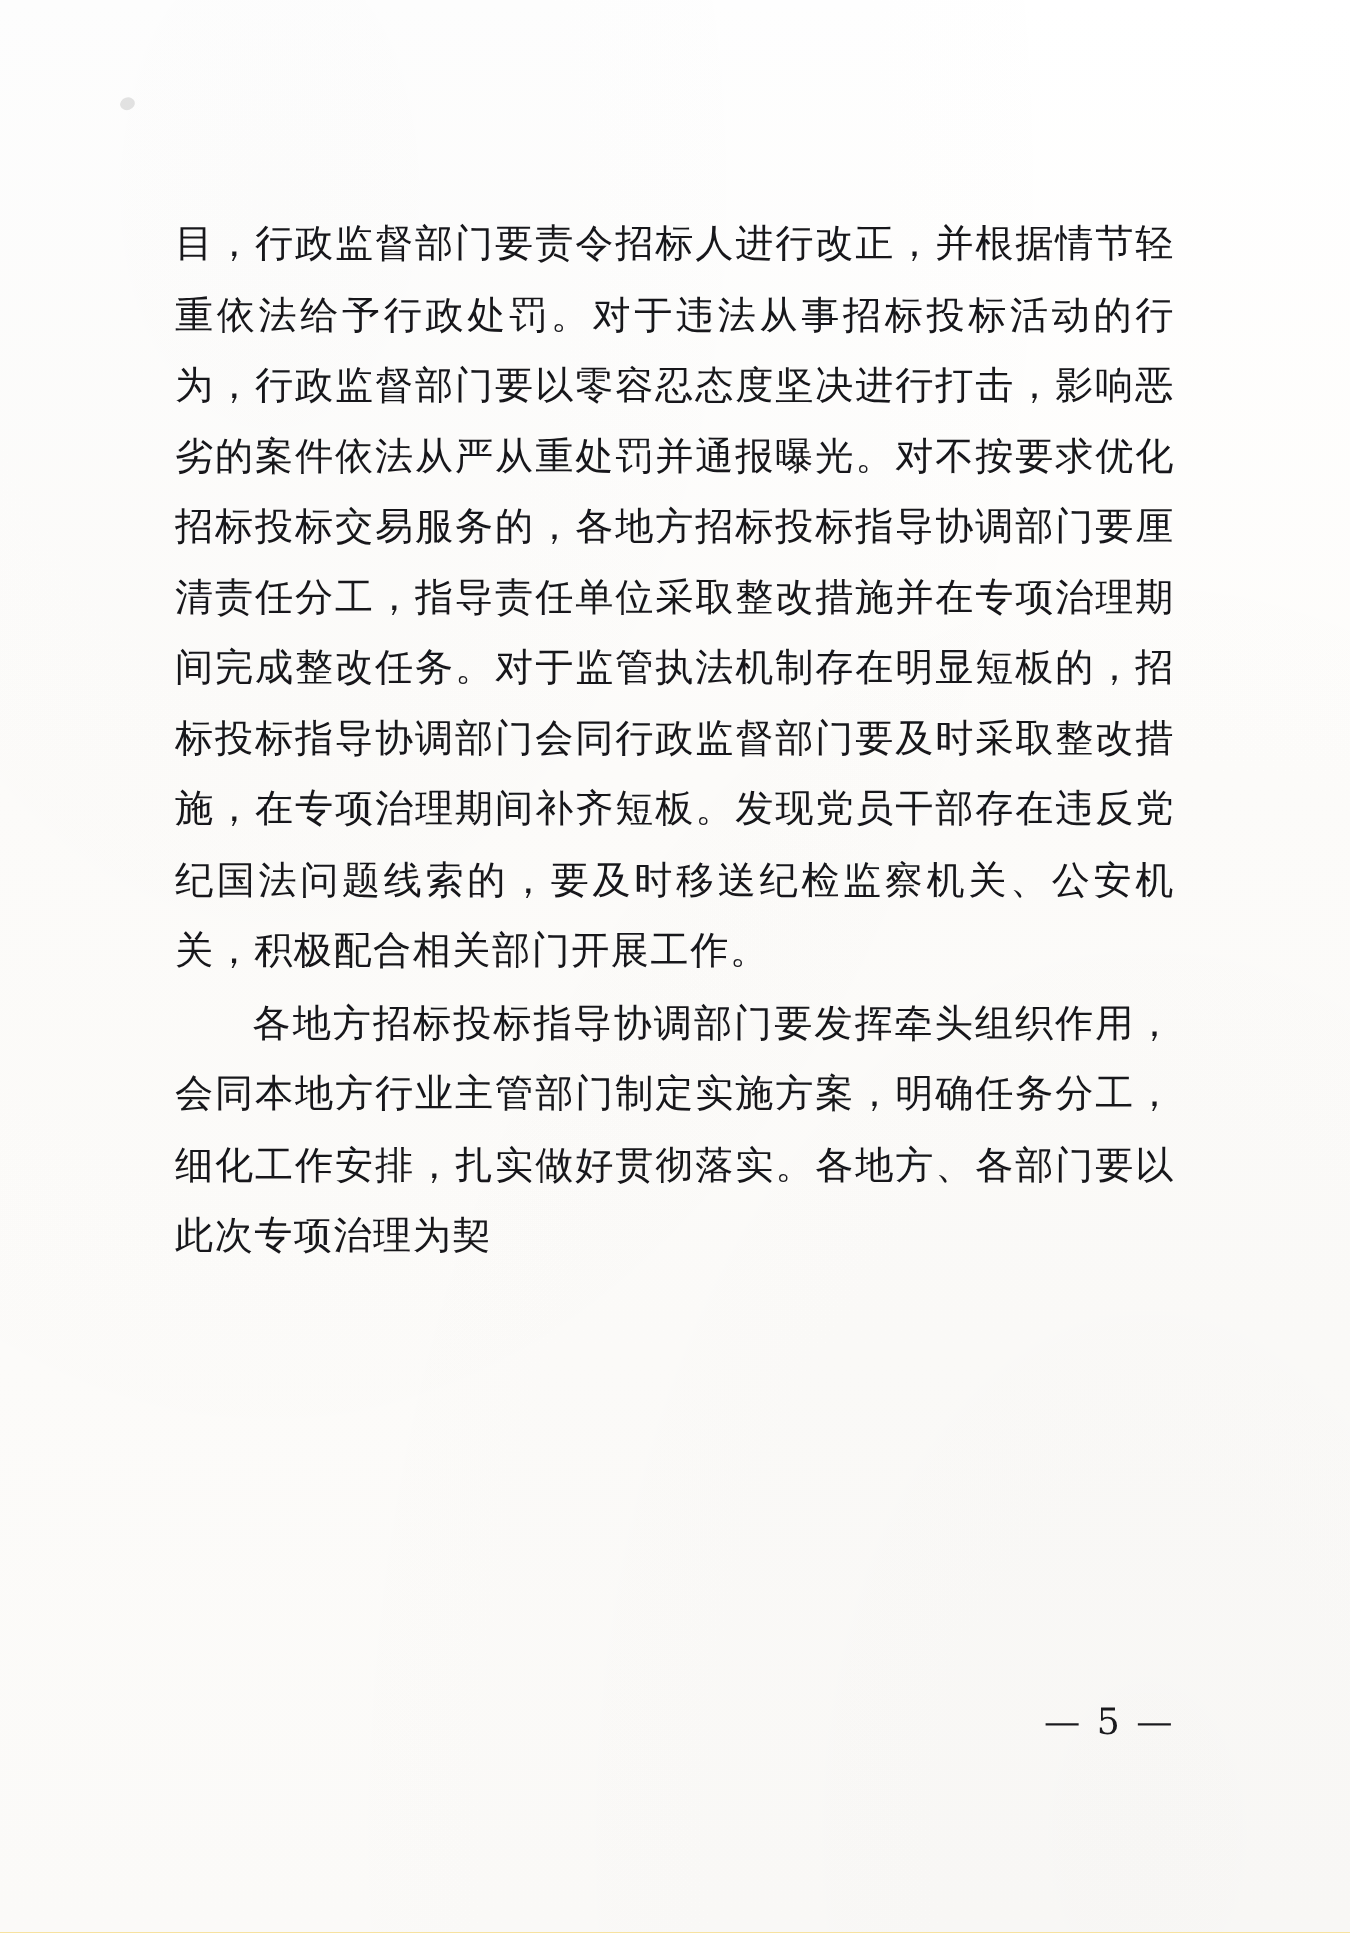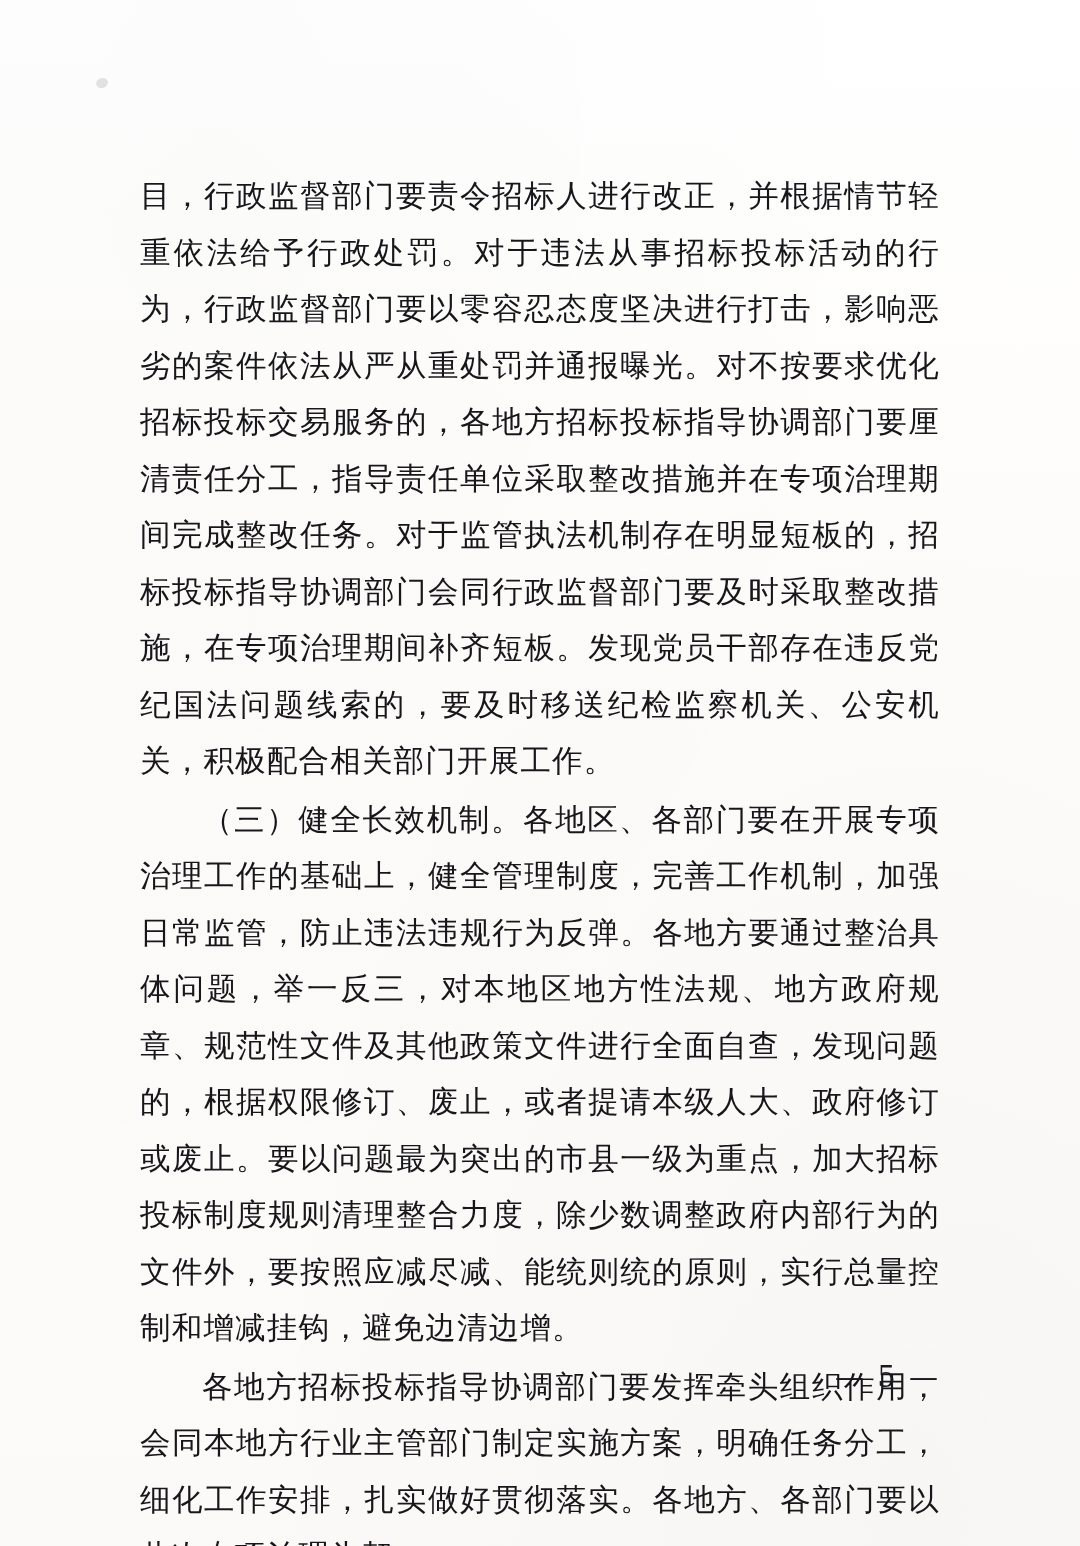--- a/index.html
+++ b/index.html
@@ -67,18 +67,17 @@
 </style>
 </head>
 <body>
 
 <div class="page">
   <div class="paper-tint"></div>
   <div class="scan-mark"></div>
 
   <div class="body-text">
     <p class="para">目，行政监督部门要责令招标人进行改正，并根据情节轻重依法给予行政处罚。对于违法从事招标投标活动的行为，行政监督部门要以零容忍态度坚决进行打击，影响恶劣的案件依法从严从重处罚并通报曝光。对不按要求优化招标投标交易服务的，各地方招标投标指导协调部门要厘清责任分工，指导责任单位采取整改措施并在专项治理期间完成整改任务。对于监管执法机制存在明显短板的，招标投标指导协调部门会同行政监督部门要及时采取整改措施，在专项治理期间补齐短板。发现党员干部存在违反党纪国法问题线索的，要及时移送纪检监察机关、公安机关，积极配合相关部门开展工作。</p>
-    <p class="para indent">（三）健全长效机制。各地区、各部门要在开展专项治理工作的基础上，健全管理制度，完善工作机制，加强日常监管，防止违法违规行为反弹。各地方要通过整治具体问题，举一反三，对本地区地方性法规、地方政府规章、规范性文件及其他政策文件进行全面自查，发现问题的，根据权限修订、废止，或者提请本级人大、政府修订或废止。要以问题最为突出的市县一级为重点，加大招标投标制度规则清理整合力度，除少数调整政府内部行为的文件外，要按照应减尽减、能统则统的原则，实行总量控制和增减挂钩，避免边清边增。</p>
     <p class="para indent">各地方招标投标指导协调部门要发挥牵头组织作用，会同本地方行业主管部门制定实施方案，明确任务分工，细化工作安排，扎实做好贯彻落实。各地方、各部门要以此次专项治理为契</p>
   </div>
 
   <div class="page-number">— 5 —</div>
 </div>
 
 </body></html>

